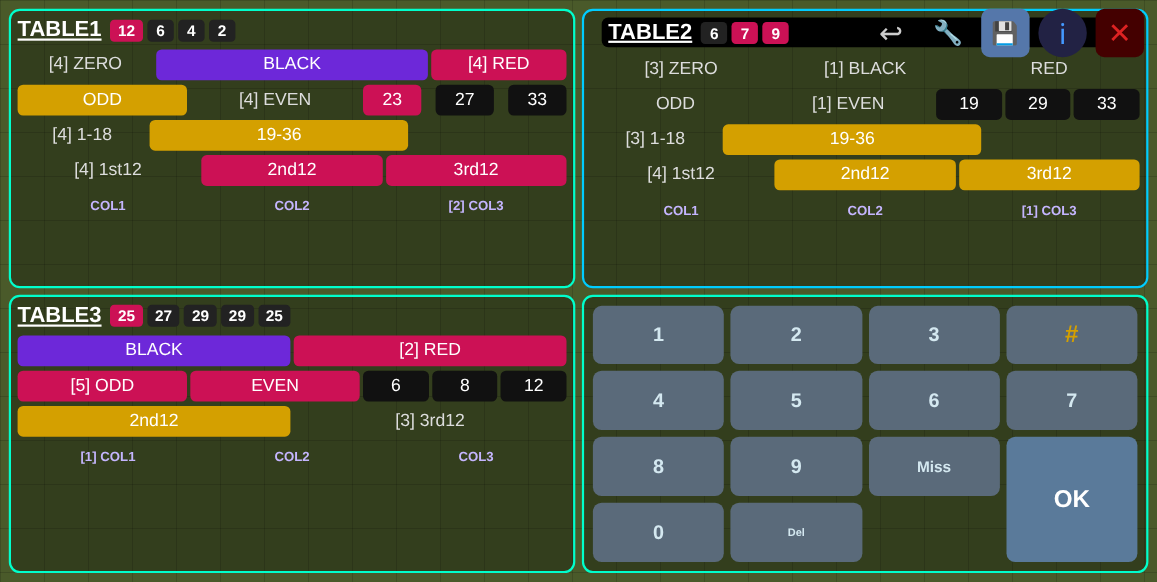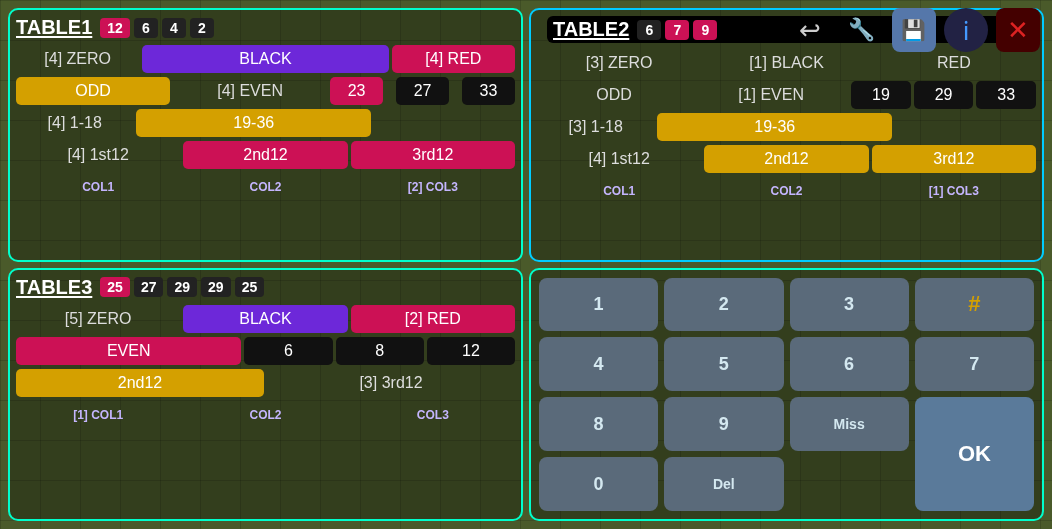--- a/index.html
+++ b/index.html
@@ -280,26 +280,26 @@
     <div class="table-header">
       <span class="table-title">TABLE3</span>
       <span class="num-badge badge-pink">25</span>
       <span class="num-badge badge-black">27</span>
       <span class="num-badge badge-black">29</span>
       <span class="num-badge badge-black">29</span>
       <span class="num-badge badge-black">25</span>
     </div>
 
     <div class="table-row">
-      <div class="cell cell-transparent flex1">[5] ZERO</div>
       <div class="cell cell-dark flex1">BLACK</div>
       <div class="cell cell-pink flex1">[2] RED</div>
     </div>
 
     <div class="table-row">
+      <div class="cell cell-pink flex1">[5] ODD</div>
       <div class="cell cell-pink flex1">EVEN</div>
       <div style="display:flex;gap:3px;flex:1.2;height:100%">
         <div class="cell cell-black" style="flex:1">6</div>
         <div class="cell cell-black" style="flex:1">8</div>
         <div class="cell cell-black" style="flex:1">12</div>
       </div>
     </div>
 
 
     <div class="table-row">
@@ -325,16 +325,16 @@
     <button class="numpad-btn">5</button>
     <button class="numpad-btn">6</button>
 
     <button class="numpad-btn">7</button>
     <button class="numpad-btn">8</button>
     <button class="numpad-btn">9</button>
     <button class="numpad-btn numpad-ok">OK</button>
 
     <button class="numpad-btn" style="font-size:14px;">Miss</button>
     <button class="numpad-btn">0</button>
-    <button class="numpad-btn" style="font-size:14px;">Del</button>
+    <button class="numpad-btn" style="font-size:10px;">Del</button>
   </div>
 
 </div>
 
 </body></html>

